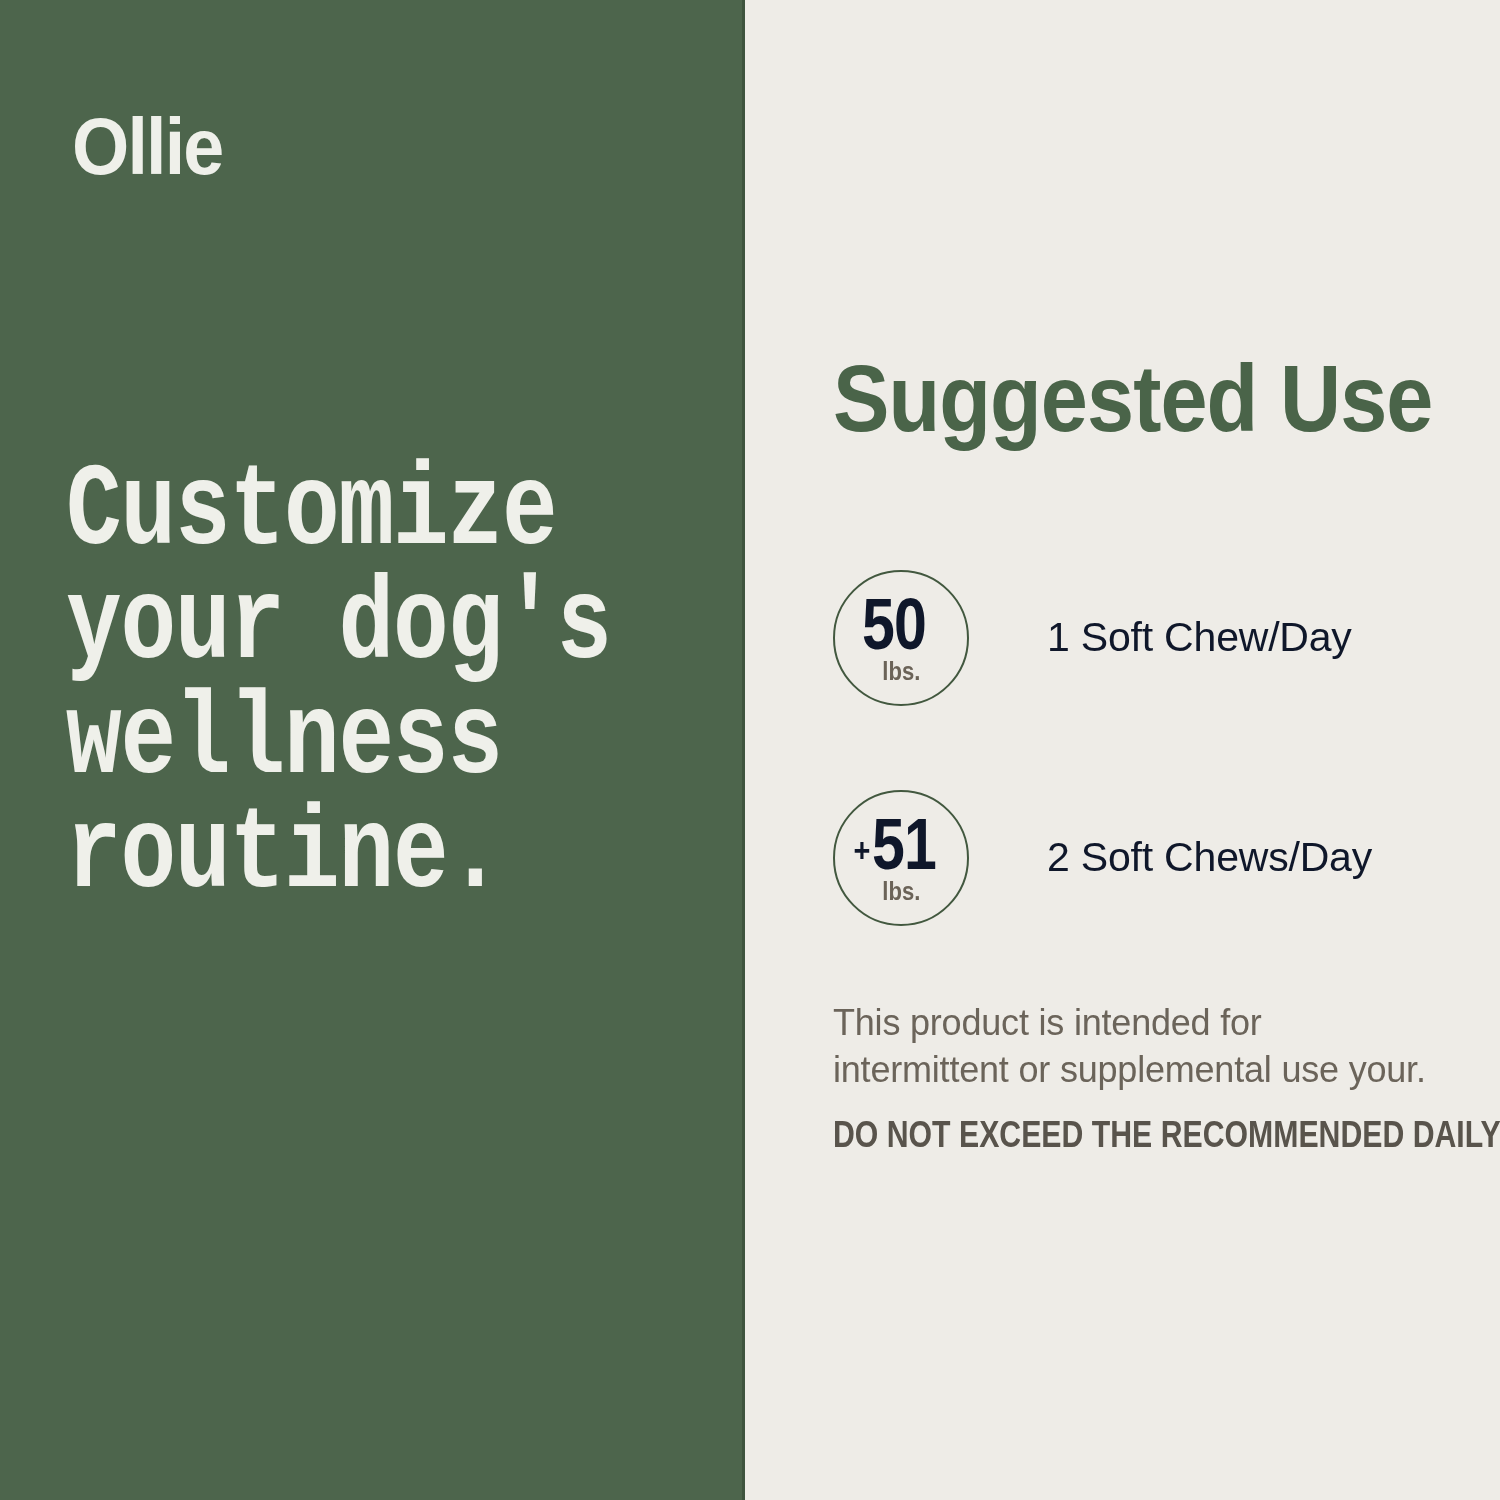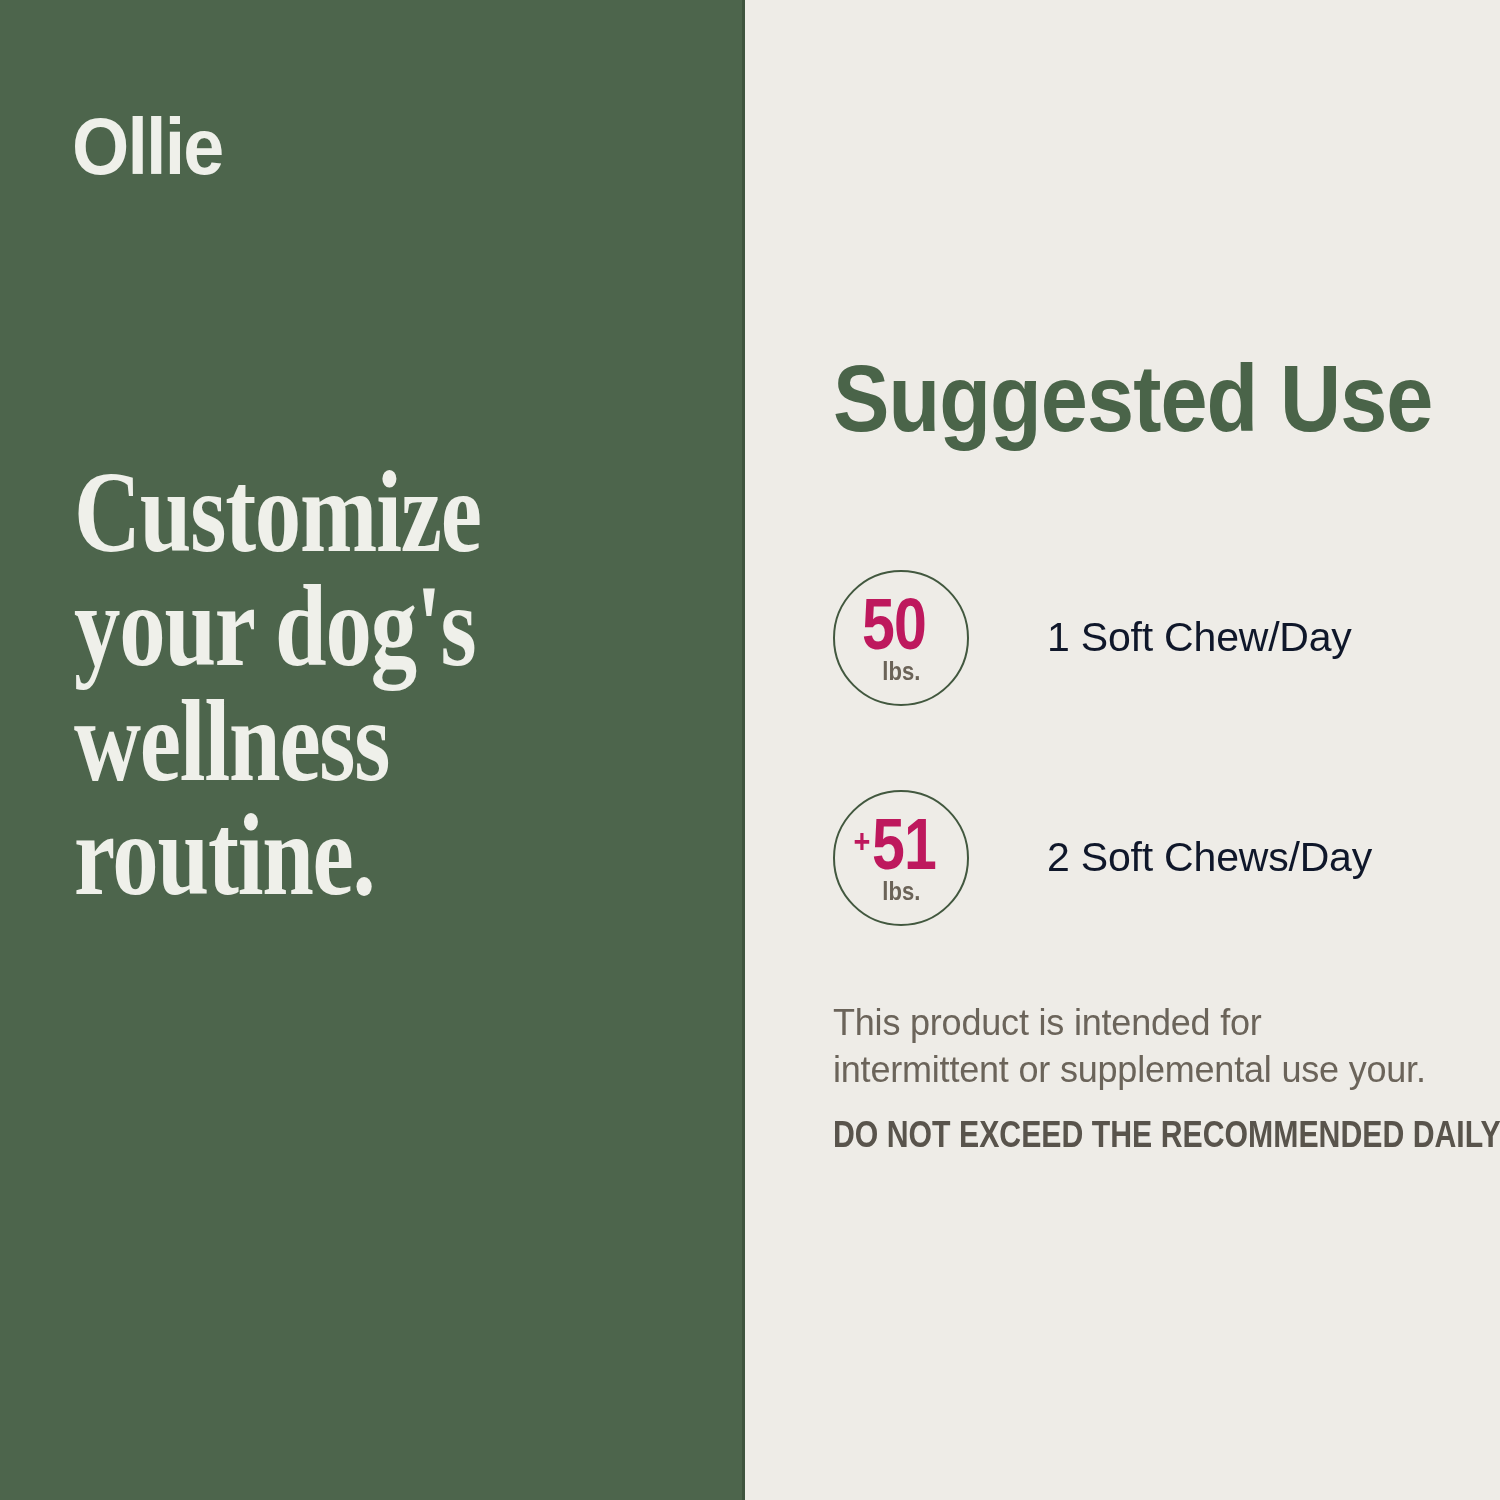--- a/index.html
+++ b/index.html
@@ -52,25 +52,25 @@
     font-size: 80px;
     line-height: 0.98;
     letter-spacing: -2px;
     transform: scaleX(0.92);
     transform-origin: left top;
     white-space: nowrap;
   }
 
   .hero-heading {
     position: absolute;
-    left: 74px;
+    left: 66px;
     top: 455px;
     width: 620px;
     color: #eff0ea;
-    font-family: Liberation Serif, serif;
+    font-family: Liberation Mono, monospace;
     font-weight: 700;
     font-size: 116px;
     line-height: 0.985;
     letter-spacing: -1.5px;
   }
   .hero-heading .hl {
     display: block;
     transform: scaleX(0.8);
     transform-origin: left center;
     white-space: nowrap;
@@ -117,22 +117,22 @@
     border: 2.5px solid #42583f;
     border-radius: 50%;
     display: flex;
     flex-direction: column;
     align-items: center;
     justify-content: center;
     box-sizing: border-box;
   }
   .dose-weight {
     display: flex;
-    align-items: flex-start;
-    color: #be185d;
+    align-items: center;
+    color: #0f172a;
     font-family: "Liberation Sans", sans-serif;
     font-weight: 700;
     line-height: 1;
   }
   .dose-plus {
     font-size: 34px;
     line-height: 1;
     margin-top: 12px;
     margin-right: 1px;
     transform: scaleX(0.85);

